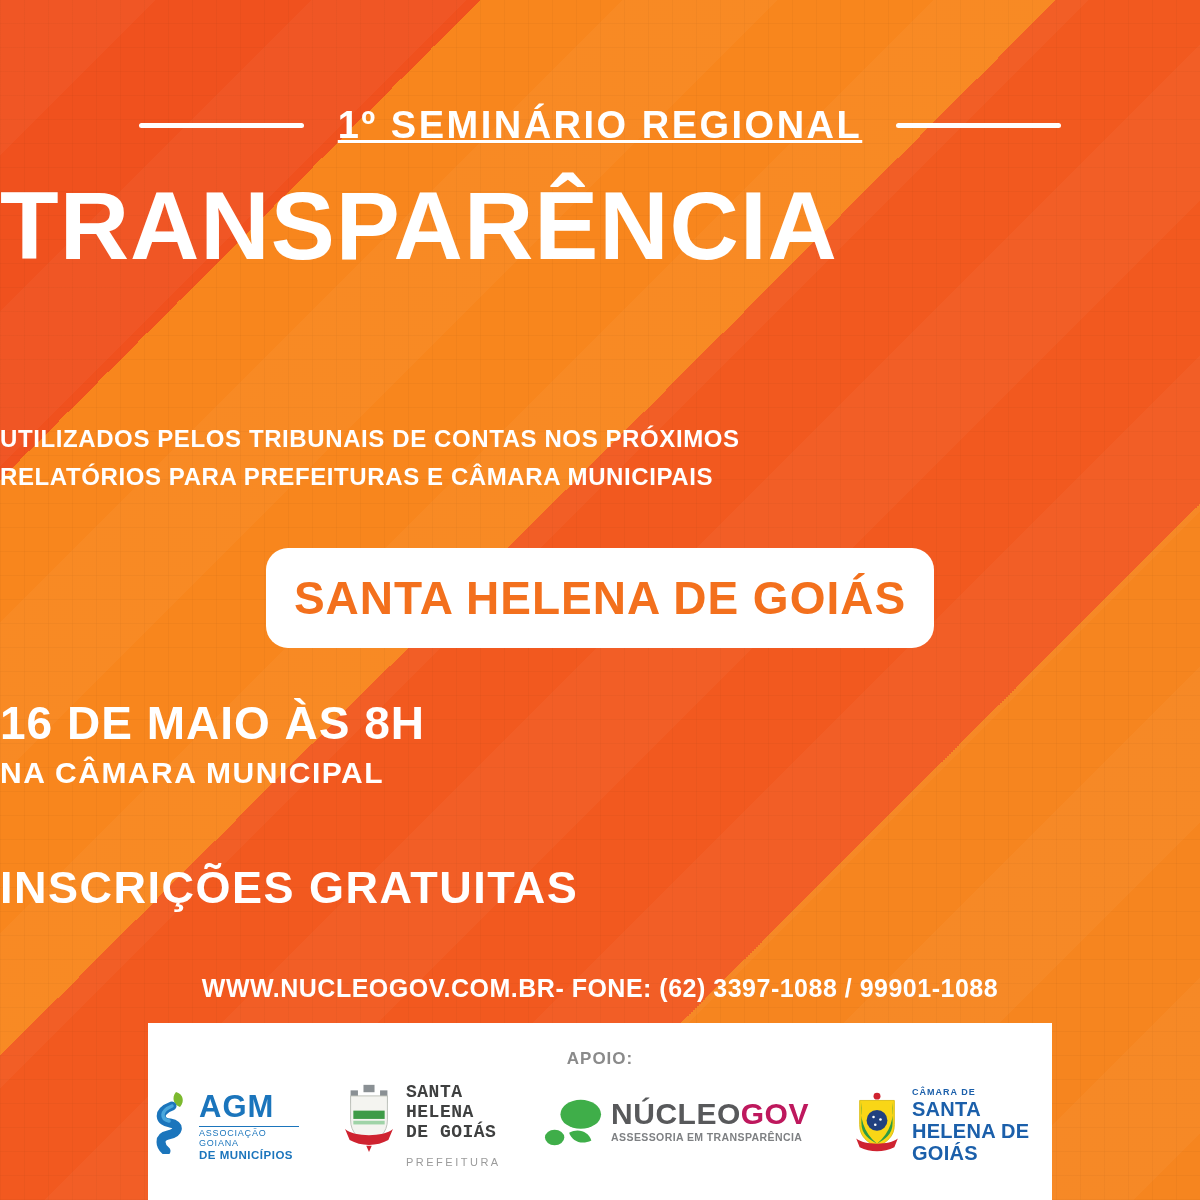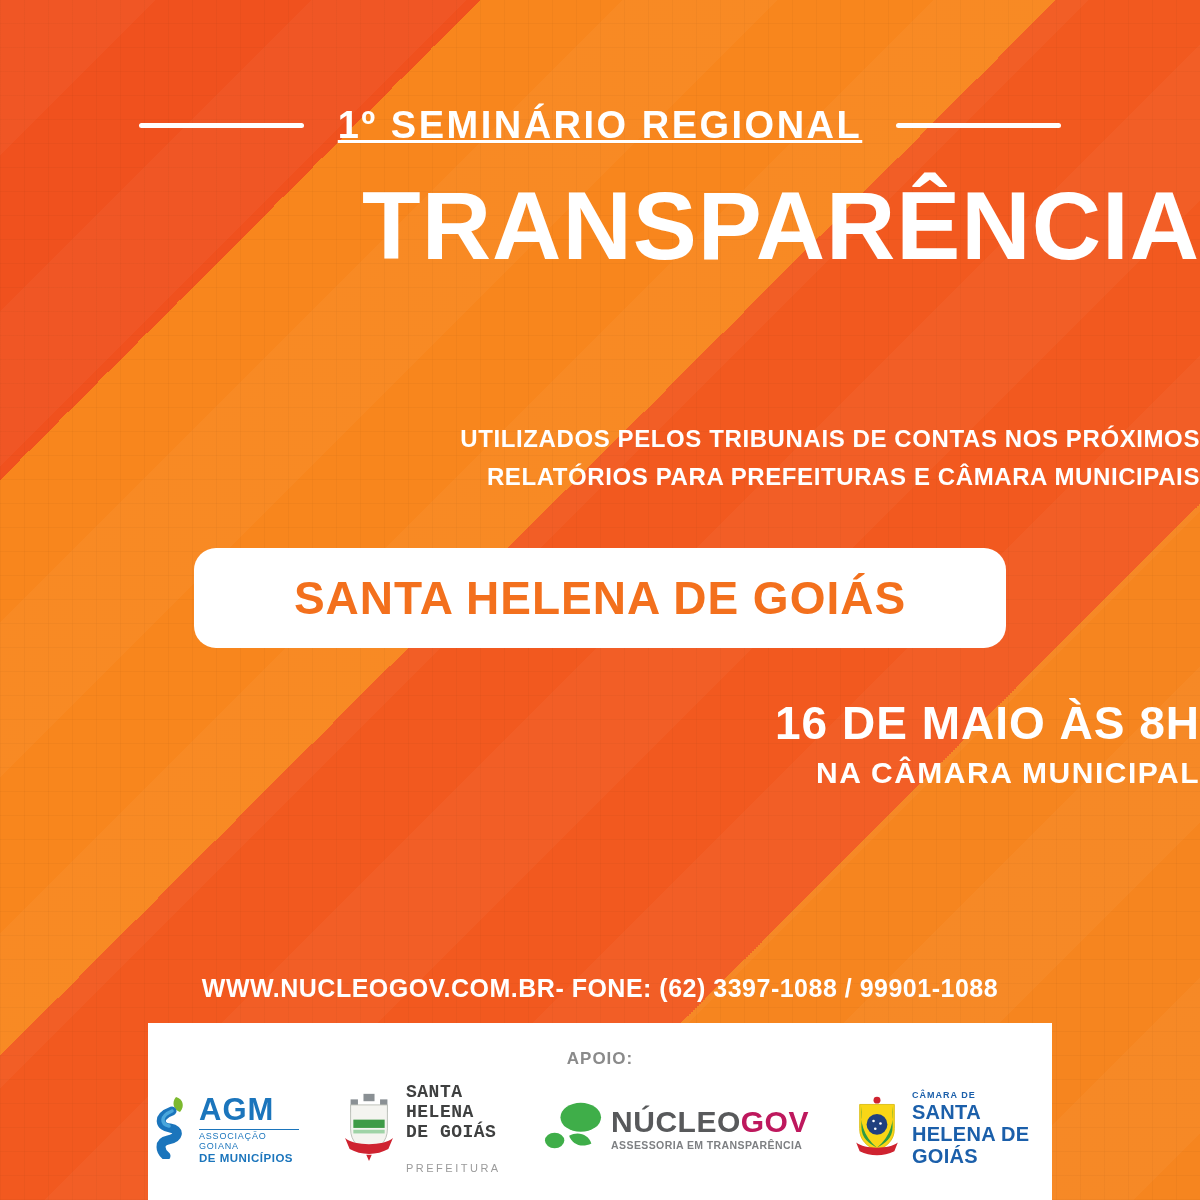--- a/index.html
+++ b/index.html
@@ -9,60 +9,60 @@
     background:
       repeating-linear-gradient(135deg, rgba(255,255,255,0.03) 0 110px, rgba(255,255,255,0) 110px 220px),
       repeating-linear-gradient(90deg, rgba(0,0,0,0.028) 0 1px, transparent 1px 24px),
       repeating-linear-gradient(0deg, rgba(0,0,0,0.028) 0 1px, transparent 1px 24px),
       linear-gradient(135deg,
         #f0511e 0%, #f0511e 20%,
         #f8861d 20%, #f8861d 44%,
         #f2591f 44%, #f2591f 71%,
         #f6851f 71%, #f6851f 100%);
   }
-  .abs{position:absolute;left:0;right:0;text-align:right;color:#fff;margin:0;}
+  .abs{position:absolute;left:0;right:0;text-align:left;color:#fff;margin:0;}
 
   .kicker-row{position:absolute;left:0;right:0;top:104px;display:flex;align-items:center;justify-content:center;gap:34px;}
   .rule{width:165px;height:5px;background:#fff;border-radius:3px;}
   .kicker-text{color:#fff;font-size:38px;font-weight:bold;letter-spacing:2.5px;margin:0;text-decoration:underline;}
 
   .title{top:176px;font-size:96px;font-weight:bold;letter-spacing:1px;line-height:1.05;}
   .subtitle{top:300px;font-size:48px;font-weight:bold;letter-spacing:1.5px;}
   .desc{top:420px;font-size:24px;font-weight:bold;letter-spacing:0.6px;line-height:38px;}
 
   .city-pill{
     position:absolute;top:548px;left:50%;transform:translateX(-50%);
-    width:812px;height:100px;background:#fff;border-radius:22px;
+    width:668px;height:100px;background:#fff;border-radius:22px;
     display:flex;align-items:center;justify-content:center;
   }
   .city-pill span{color:#f3701d;font-size:46px;font-weight:bold;letter-spacing:1px;}
 
   .event-date{top:696px;font-size:46px;font-weight:bold;letter-spacing:1px;}
   .event-place{top:756px;font-size:30px;font-weight:bold;letter-spacing:1.5px;}
   .registration{top:862px;font-size:45px;font-weight:bold;letter-spacing:1.5px;}
 
   .contact{position:absolute;left:0;right:0;top:974px;display:flex;justify-content:center;color:#fff;font-size:25px;font-weight:bold;letter-spacing:0.5px;}
 
   .footer{
     position:absolute;left:148px;top:1023px;width:904px;height:218px;background:#fff;
   }
   .apoio{ text-align:center;margin-top:26px;color:#8a8a8a;font-size:17px;font-weight:bold;letter-spacing:1px;}
   .logos{display:flex;justify-content:center;align-items:center;gap:42px;margin-top:14px;}
-  .logo{display:flex;align-items:center;gap:9px;}
+  .logo{display:flex;align-items:flex-start;gap:9px;}
   .logo .txt{display:flex;flex-direction:column;align-items:flex-start;line-height:1.1;}
 
   
   .agm-name{font-size:31px;font-weight:bold;color:#1b75bc;letter-spacing:1px;}
   .agm-rule{width:100px;height:1px;background:#1b75bc;margin:2px 0;}
   .agm-sub1{font-size:9px;color:#1b75bc;letter-spacing:0.8px;}
   .agm-sub2{font-size:11.5px;color:#1b75bc;font-weight:bold;letter-spacing:0.5px;}
 
   
   .pref-line{font-size:18px;font-weight:bold;color:#3f4040;letter-spacing:0.5px;font-family:Liberation Mono, monospace;}
-  .pref-sub{font-size:11px;color:#9b9b9b;letter-spacing:2.5px;margin-top:20px;}
+  .pref-sub{font-size:11px;color:#9b9b9b;letter-spacing:2.5px;margin-top:14px;}
 
   
   .nucleo-name{font-size:30px;font-weight:bold;letter-spacing:0.5px;}
   .nucleo-name .n1{color:#58595b;}
   .nucleo-name .n2{color:#be185d;}
   .nucleo-sub{font-size:10.5px;color:#7e8083;font-weight:bold;letter-spacing:0.4px;margin-top:2px;}
 
   
   .cam-sub{font-size:9px;color:#1b5faa;font-weight:bold;letter-spacing:1px;}
   .cam-line{font-size:20px;font-weight:bold;color:#1b5faa;letter-spacing:0.3px;}
@@ -83,20 +83,21 @@
 
   <p class="abs desc"><span>UTILIZADOS PELOS TRIBUNAIS DE CONTAS NOS PRÓXIMOS</span><br><span>RELATÓRIOS PARA PREFEITURAS E CÂMARA MUNICIPAIS</span></p>
 
   <div class="city-pill">
     <span>SANTA HELENA DE GOIÁS</span>
   </div>
 
   <div class="abs event-date">16 DE MAIO ÀS 8H</div>
   <div class="abs event-place">NA CÂMARA MUNICIPAL</div>
 
+  <div class="abs registration">INSCRIÇÕES GRATUITAS</div>
 
   <div class="contact">
     <span>WWW.NUCLEOGOV.COM.BR</span>
     <span>- FONE: (62) 3397-1088 / 99901-1088</span>
   </div>
 
   <div class="footer">
     <div class="apoio">APOIO:</div>
 
     <div class="logos">

